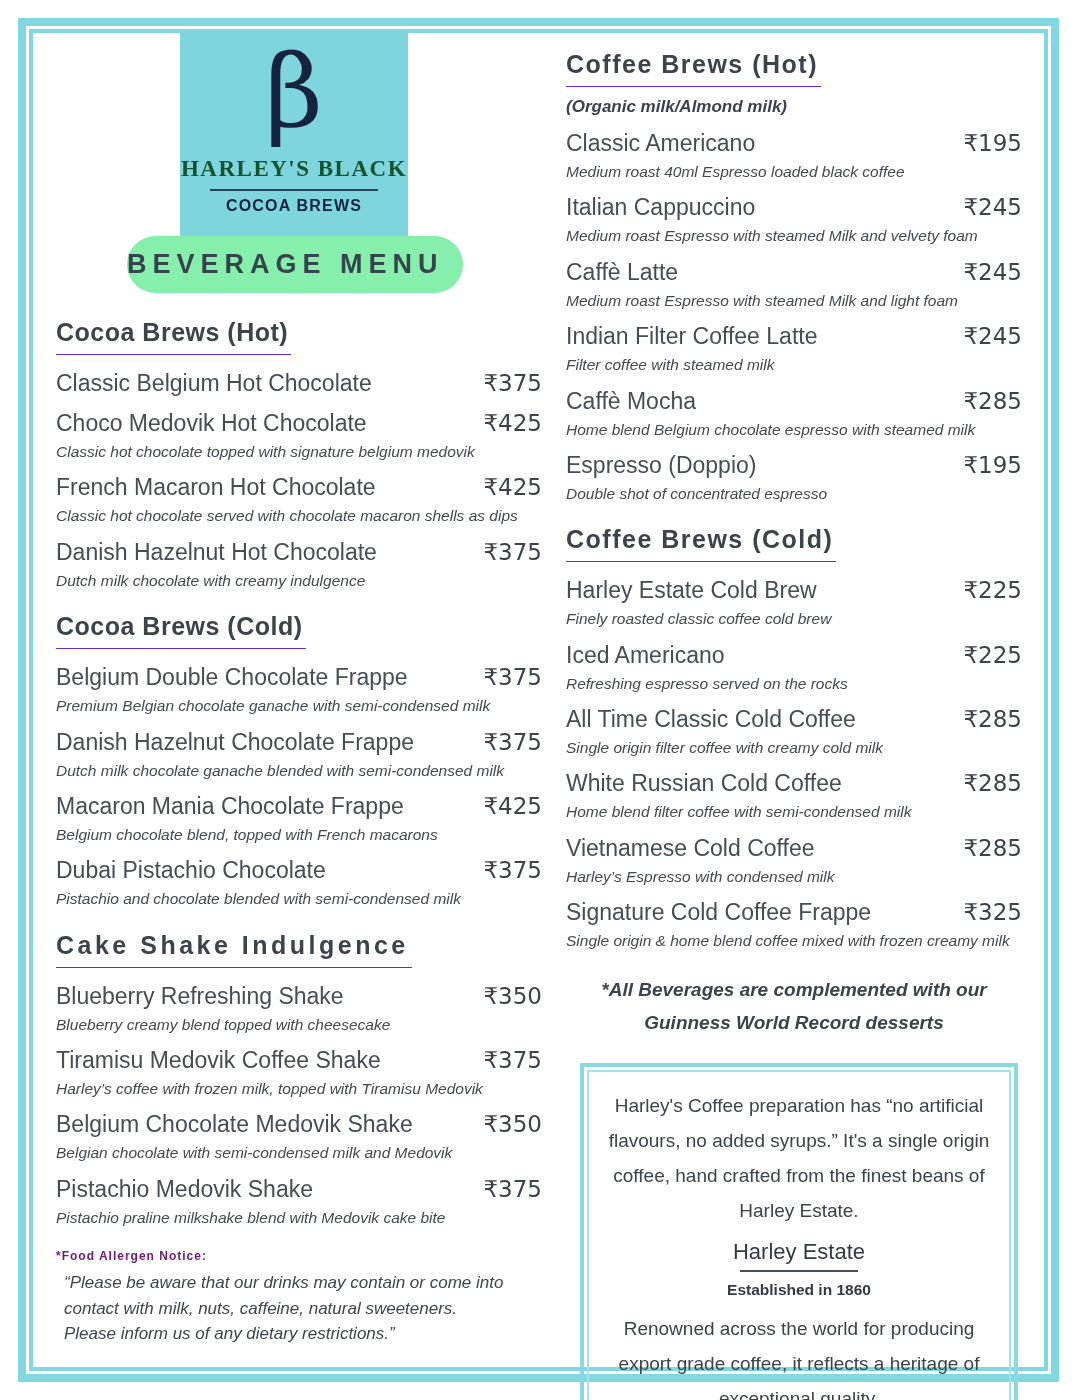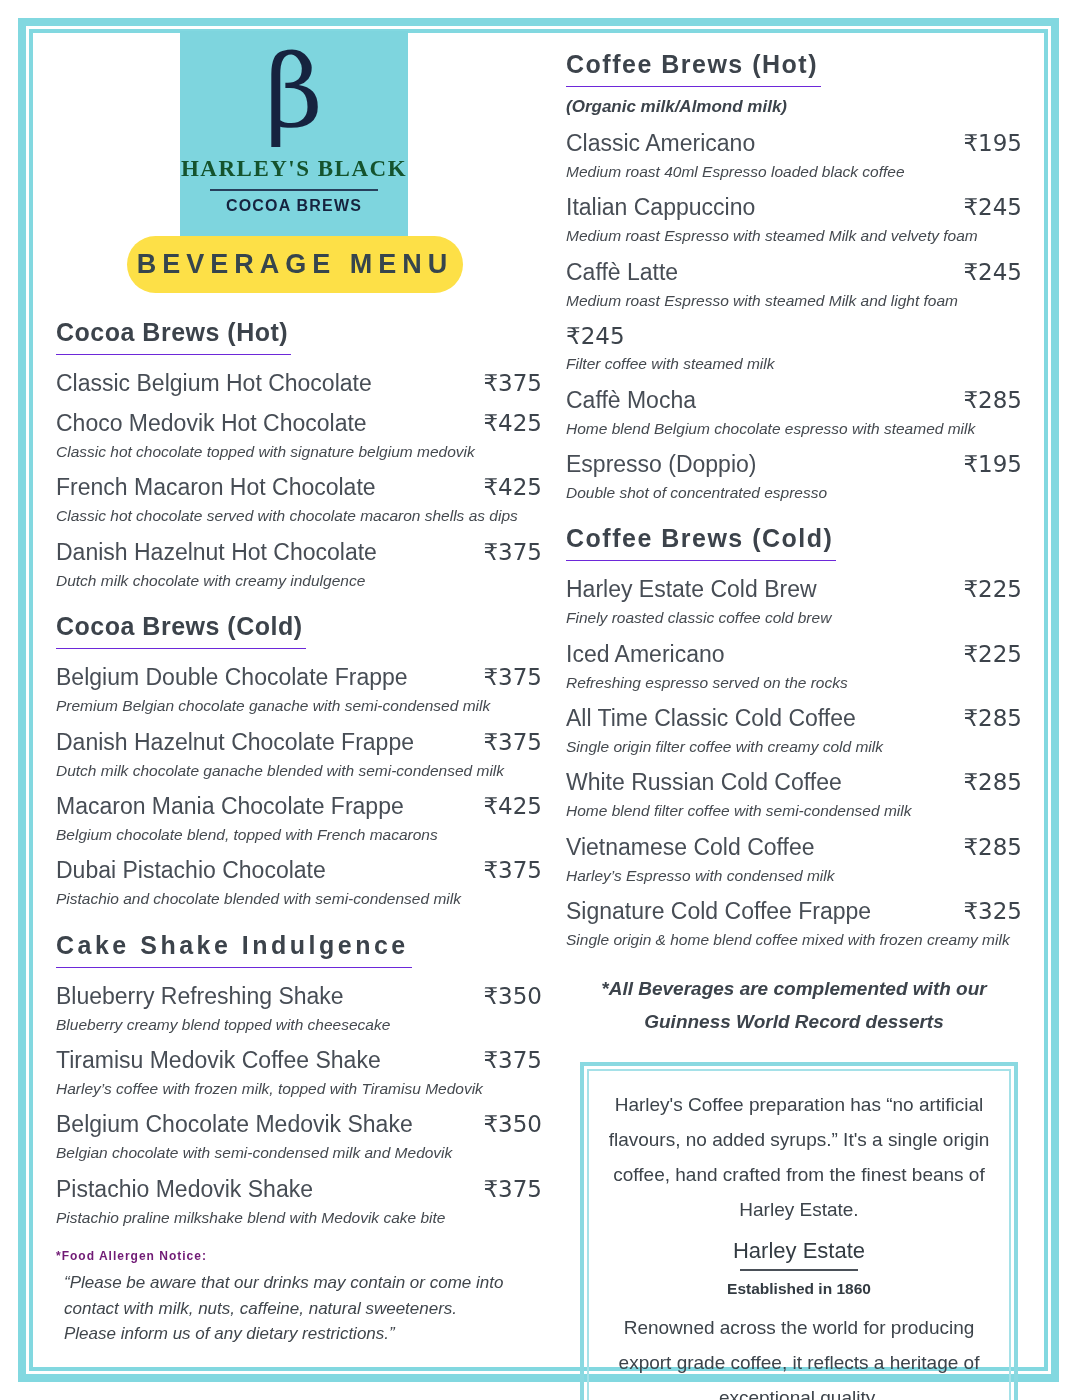--- a/index.html
+++ b/index.html
@@ -36,22 +36,22 @@
     font-family:"Liberation Serif", serif;
     font-size:23px; font-weight:700; letter-spacing:1.5px;
     color:#14532d; margin-top:12px;
   }
   .brand-divider { width:168px; height:2px; background:#27405c; margin:7px 0 6px; }
   .sub-brand {
     font-size:16px; font-weight:700; letter-spacing:1.2px; color:#16233f;
   }
   .banner-pill {
     position:absolute; left:127px; top:236px; width:336px; height:57px;
-    background:#fde047; border-radius:29px; z-index:1;
-    display:flex; align-items:center; justify-content:center;
+    background:#86efac; border-radius:29px; z-index:1;
+    display:flex; align-items:center; justify-content:flex-start;
   }
   .banner-text {
     font-size:27px; font-weight:700; letter-spacing:6px; color:#36454d;
   }
 
   
   .col-left  { position:absolute; left:56px;  top:318px; width:486px; }
   .col-right { position:absolute; left:566px; top:50px;  width:456px; }
 
   
@@ -275,20 +275,21 @@
         <div class="item">
           <div class="item-row">
             <span class="item-name">Caffè Latte</span>
             <span class="item-price">₹245</span>
           </div>
           <div class="item-desc">Medium roast Espresso with steamed Milk and light foam</div>
         </div>
 
         <div class="item">
           <div class="item-row">
+            <span class="item-name">Indian Filter Coffee Latte</span>
             <span class="item-price">₹245</span>
           </div>
           <div class="item-desc">Filter coffee with steamed milk</div>
         </div>
 
         <div class="item">
           <div class="item-row">
             <span class="item-name">Caffè Mocha</span>
             <span class="item-price">₹285</span>
           </div>

